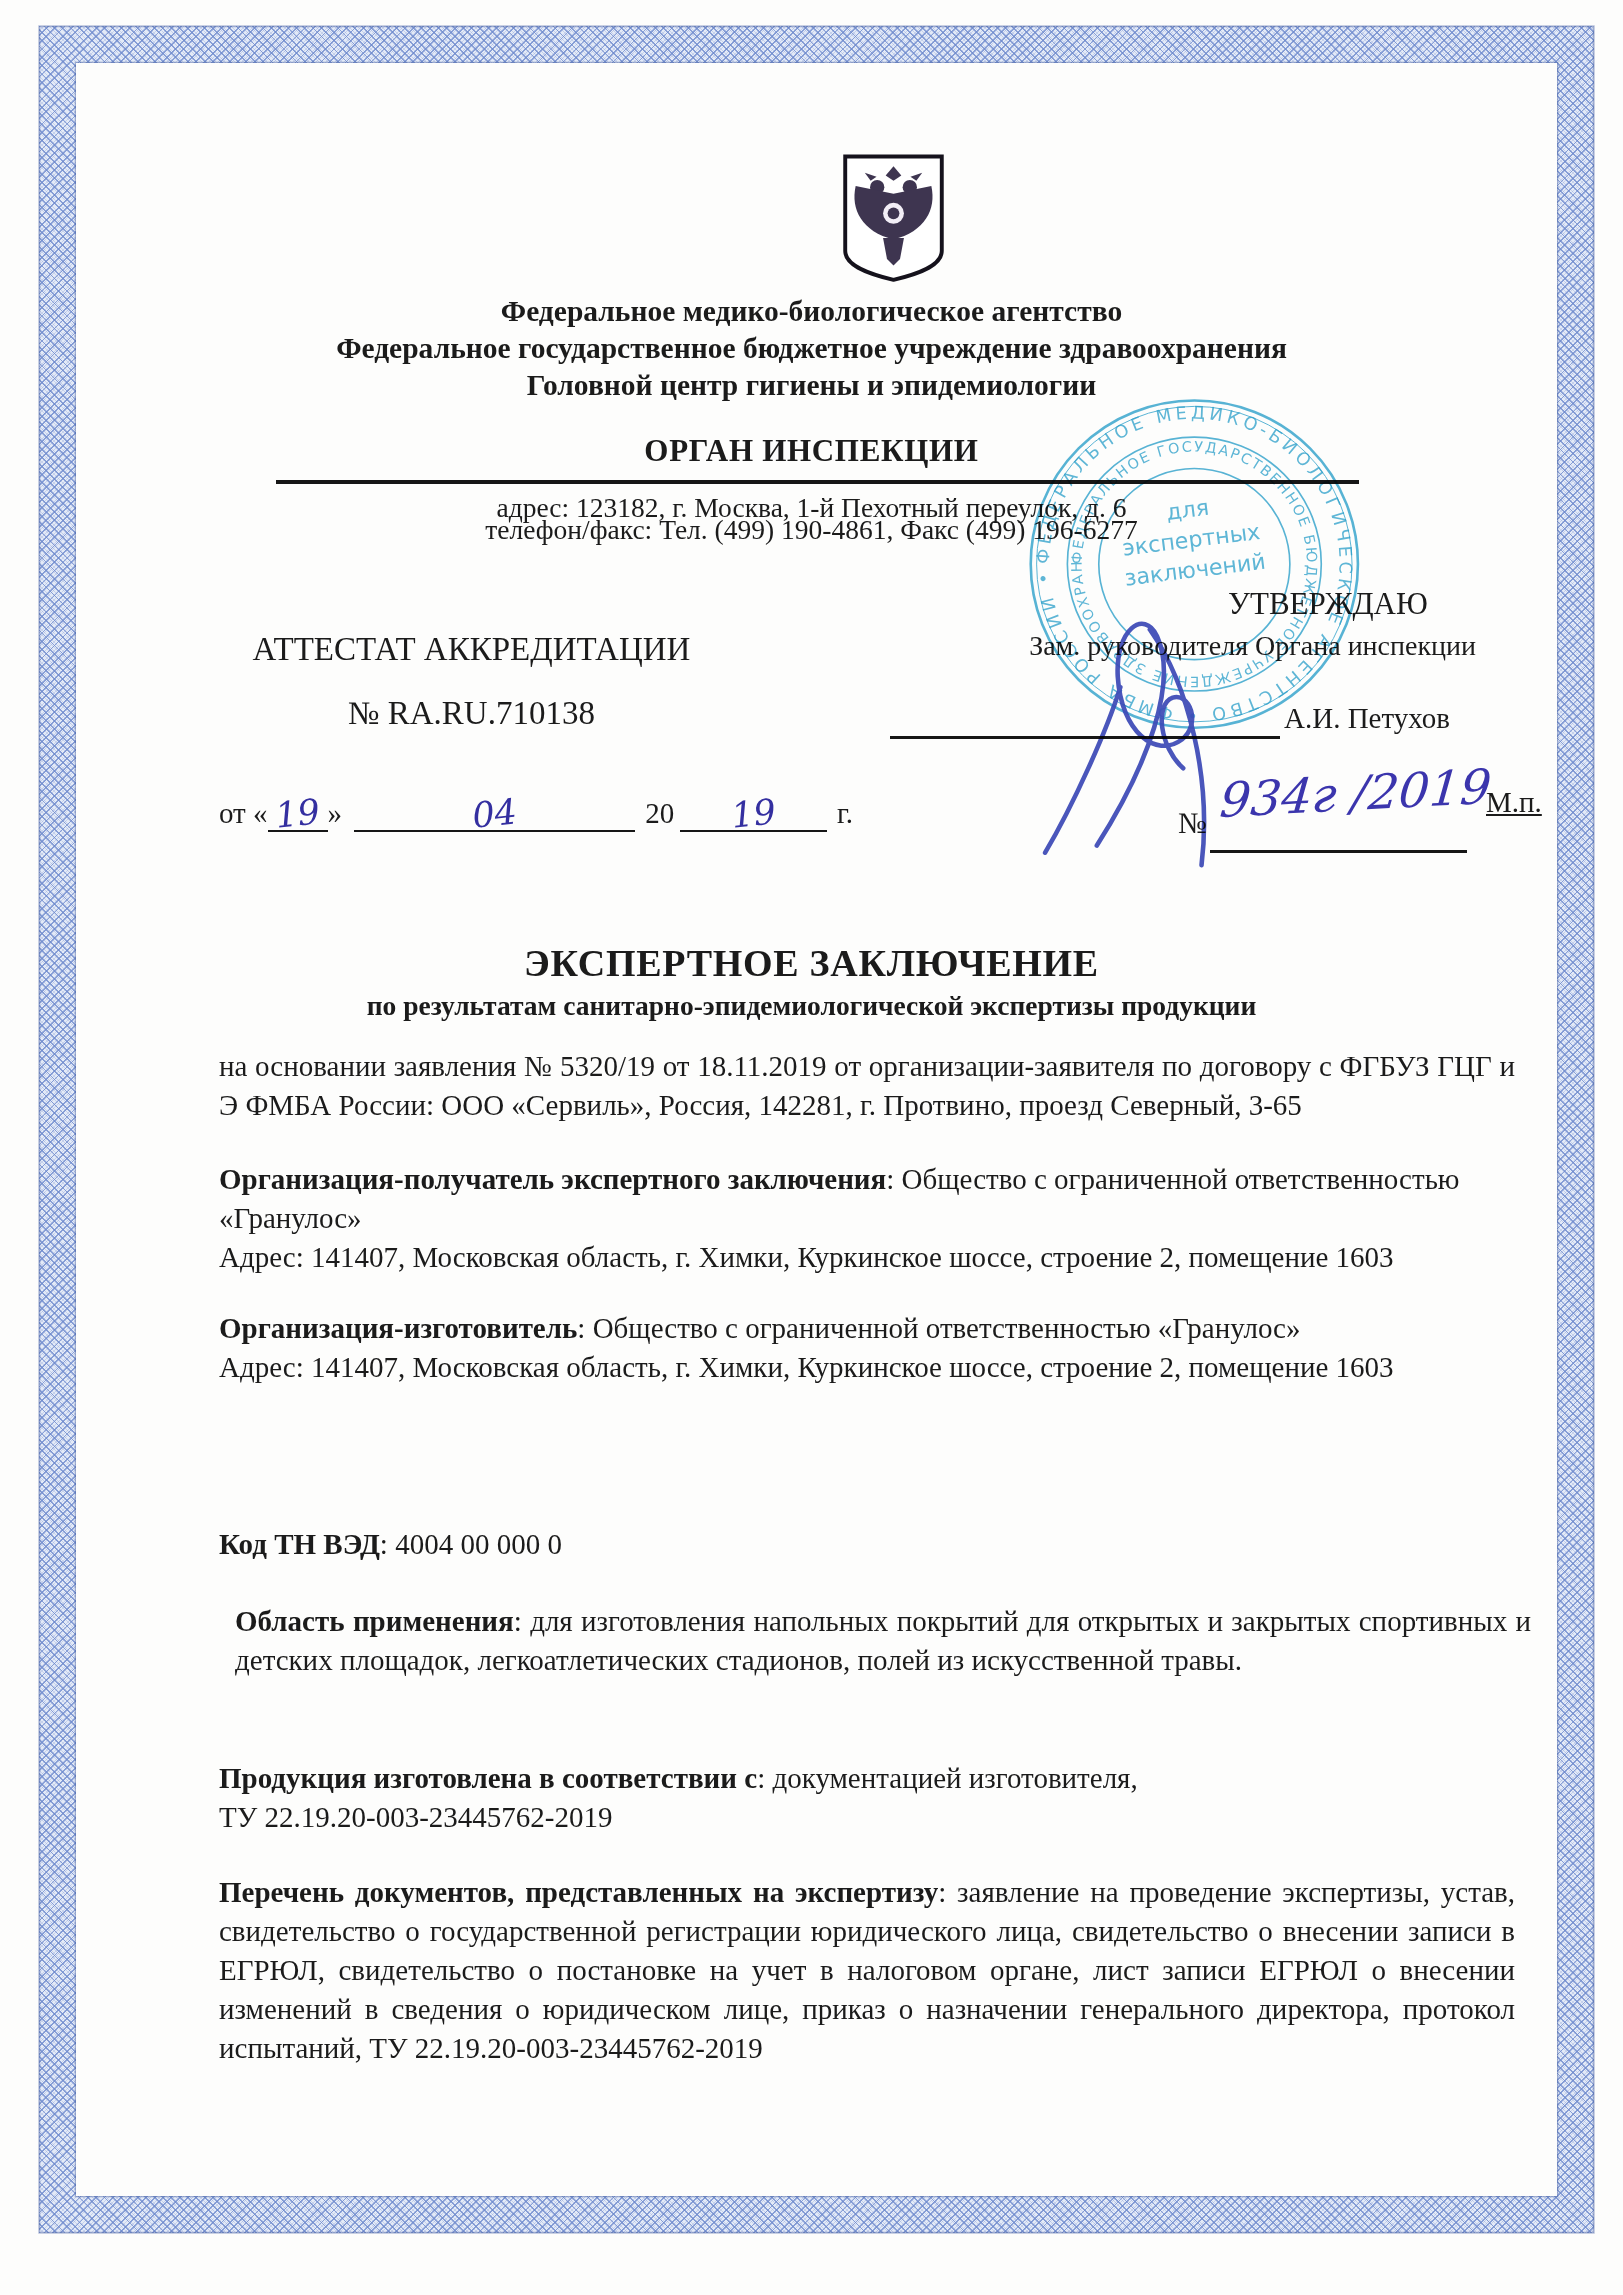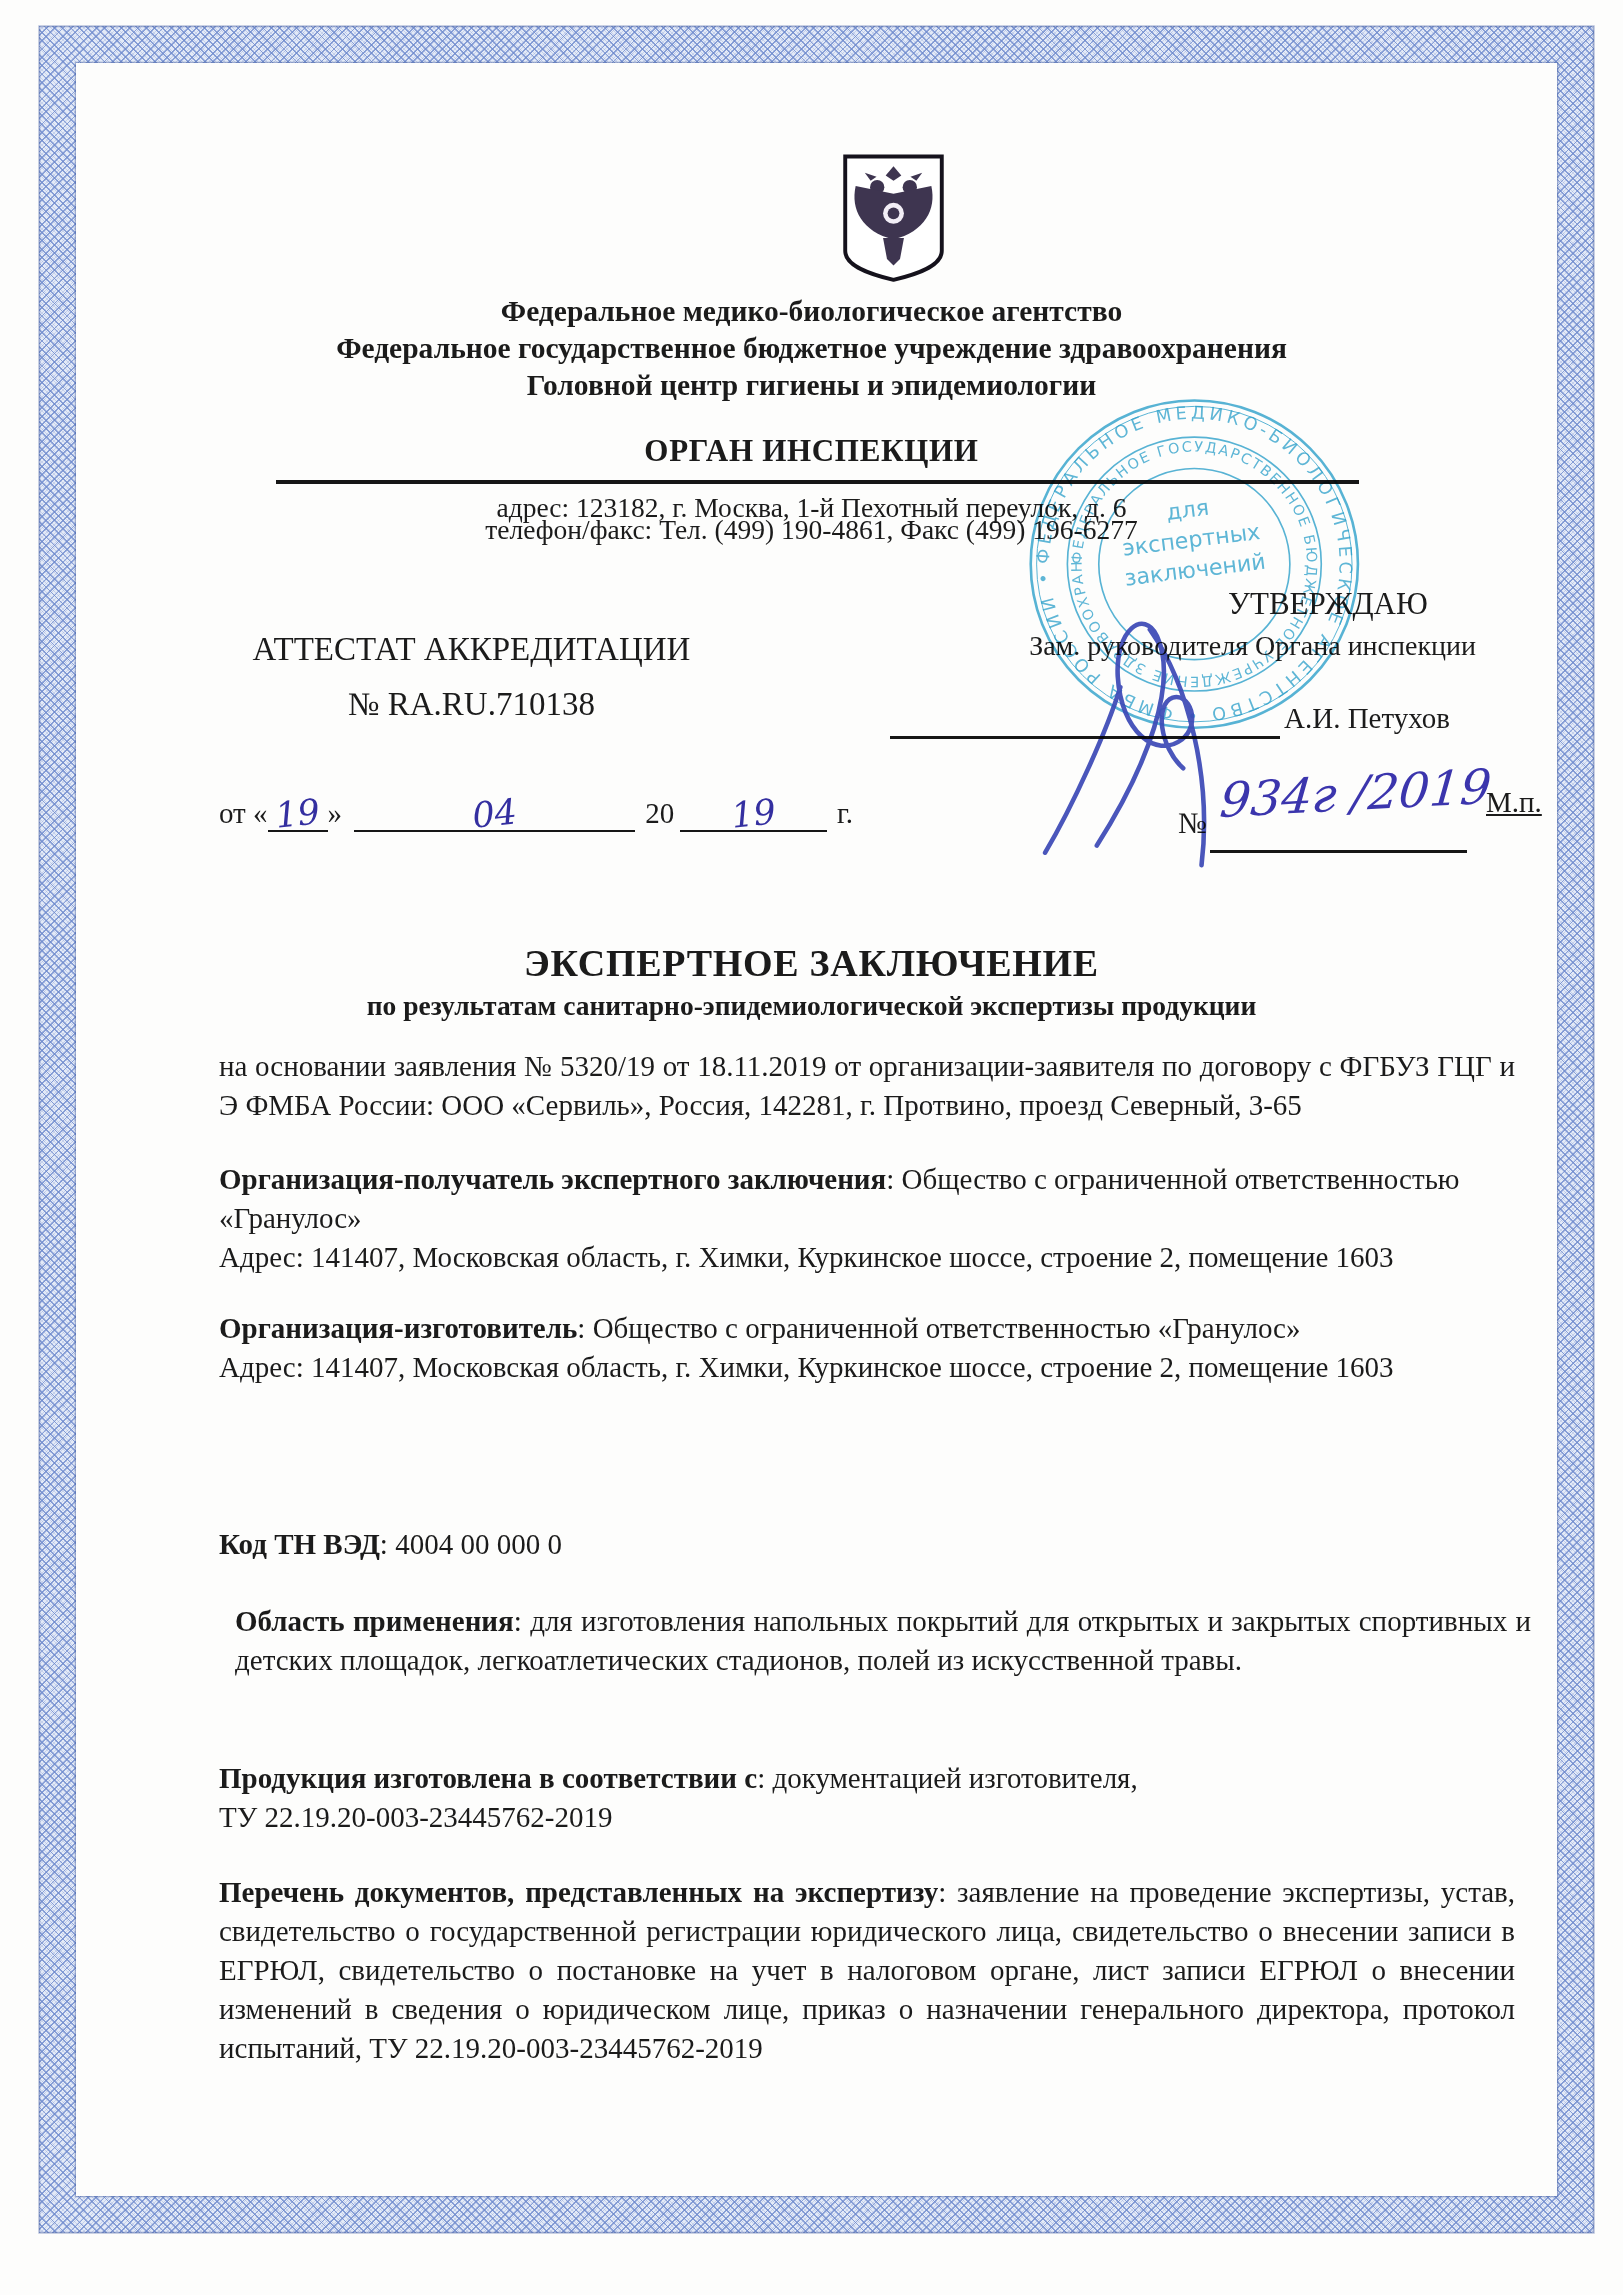--- a/index.html
+++ b/index.html
@@ -73,21 +73,21 @@
   <div class="abs center org-line" style="top:367px;">Головной центр гигиены и эпидемиологии</div>
 
   <div class="abs center inspect" style="top:433px;">ОРГАН ИНСПЕКЦИИ</div>
   <div class="rule" style="left:276px;top:480px;width:1083px;height:3.9px;"></div>
 
   <div class="abs center addr" style="top:490px;">адрес: 123182, г. Москва, 1-й Пехотный переулок, д. 6</div>
   <div class="abs center addr" style="top:512px;">телефон/факс: Тел. (499) 190-4861, Факс (499) 196-6277</div>
 
   <div class="abs accred" style="left:226px;top:630px;width:491px;">
     <div>АТТЕСТАТ АККРЕДИТАЦИИ</div>
-    <div style="margin-top:17px;">№ RA.RU.710138</div>
+    <div style="margin-top:26px;">№ RA.RU.710138</div>
   </div>
 
   <div class="abs utv" style="left:1228px;top:586px;width:249px;">УТВЕРЖДАЮ</div>
   <div class="abs zam" style="left:933px;top:630px;width:543px;text-align:right;">Зам. руководителя Органа инспекции</div>
   <div class="rule" style="left:890px;top:736px;width:390px;height:2.6px;"></div>
   <div class="abs name" style="left:1284px;top:702px;">А.И. Петухов</div>
   <div class="abs mp" style="left:1486px;top:786px;text-decoration:underline;">М.п.</div>
 
   <div class="abs dateline" style="left:219px;top:797px;">
     <span>от «</span><span class="useg" style="width:60px;"><span class="hand hand-sm">19</span></span><span>»</span><span class="useg" style="width:281px;margin-left:11.8px;"><span class="hand hand-sm">04</span></span><span style="margin-left:10.5px;">20</span><span class="useg" style="width:147px;margin-left:5.2px;"><span class="hand hand-sm">19</span></span><span style="margin-left:10.5px;">г.</span>

